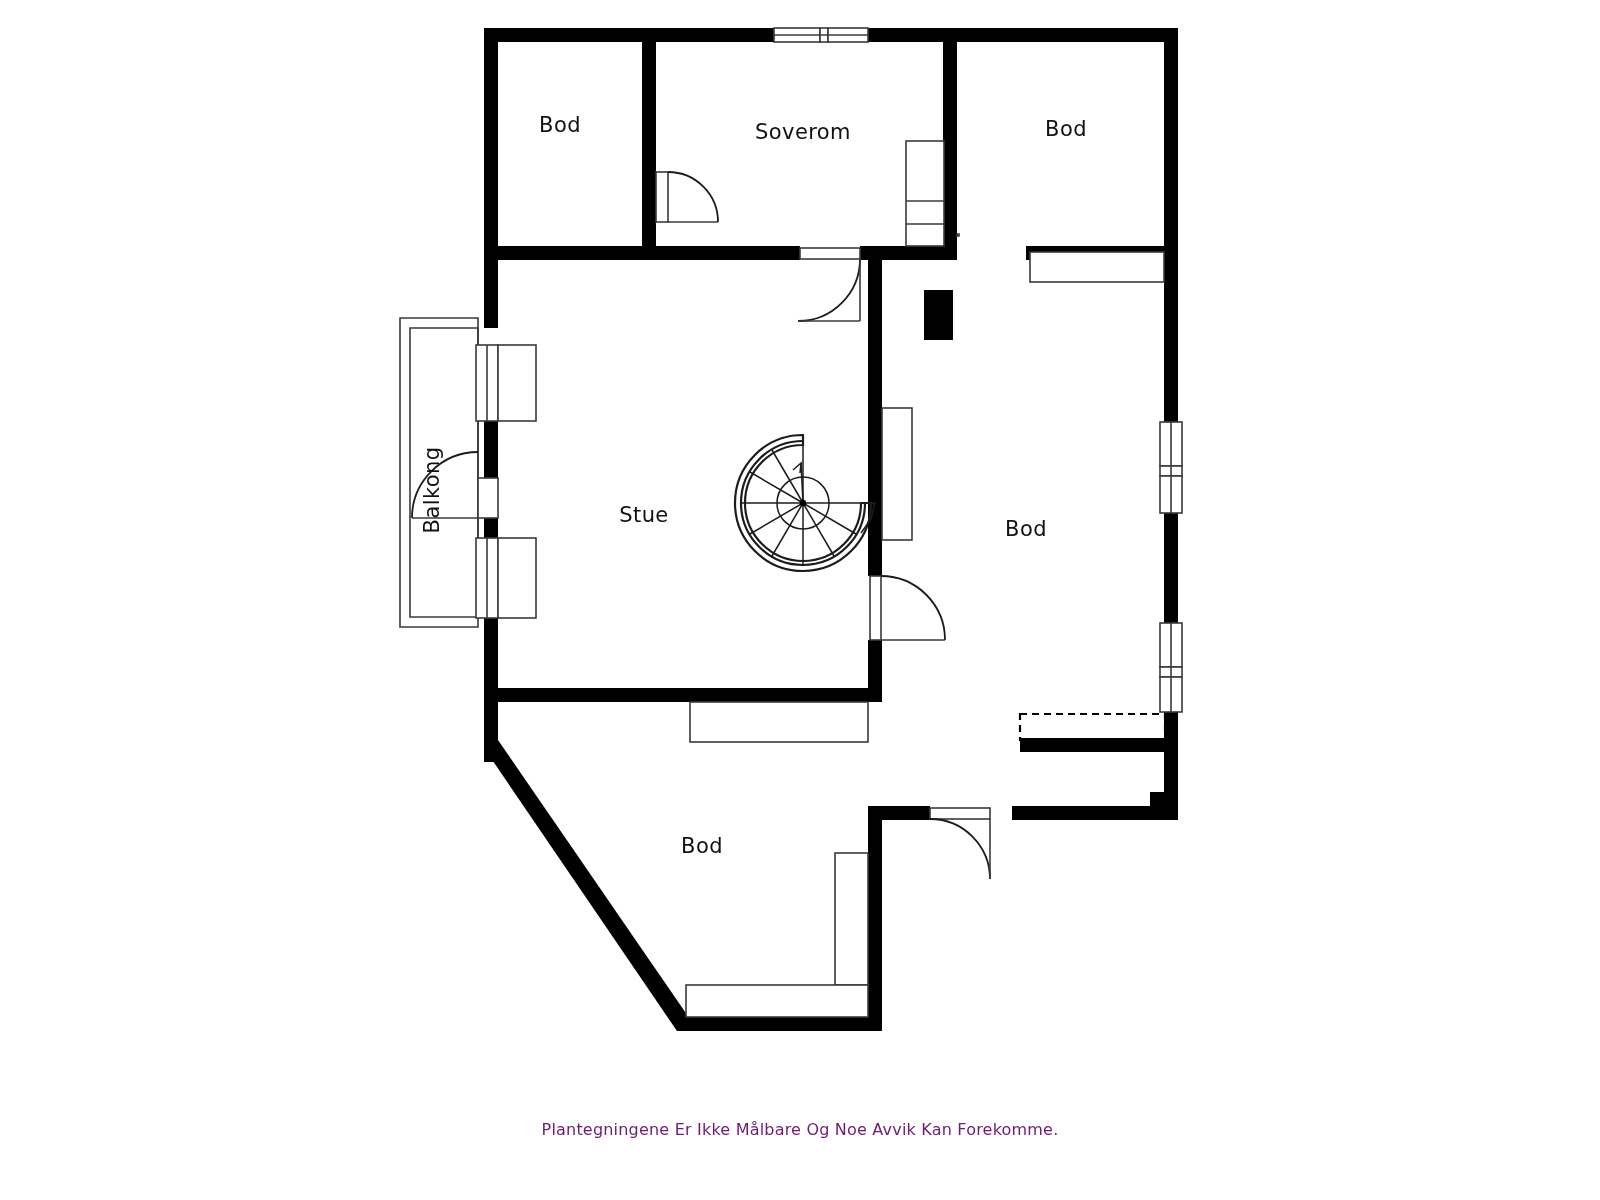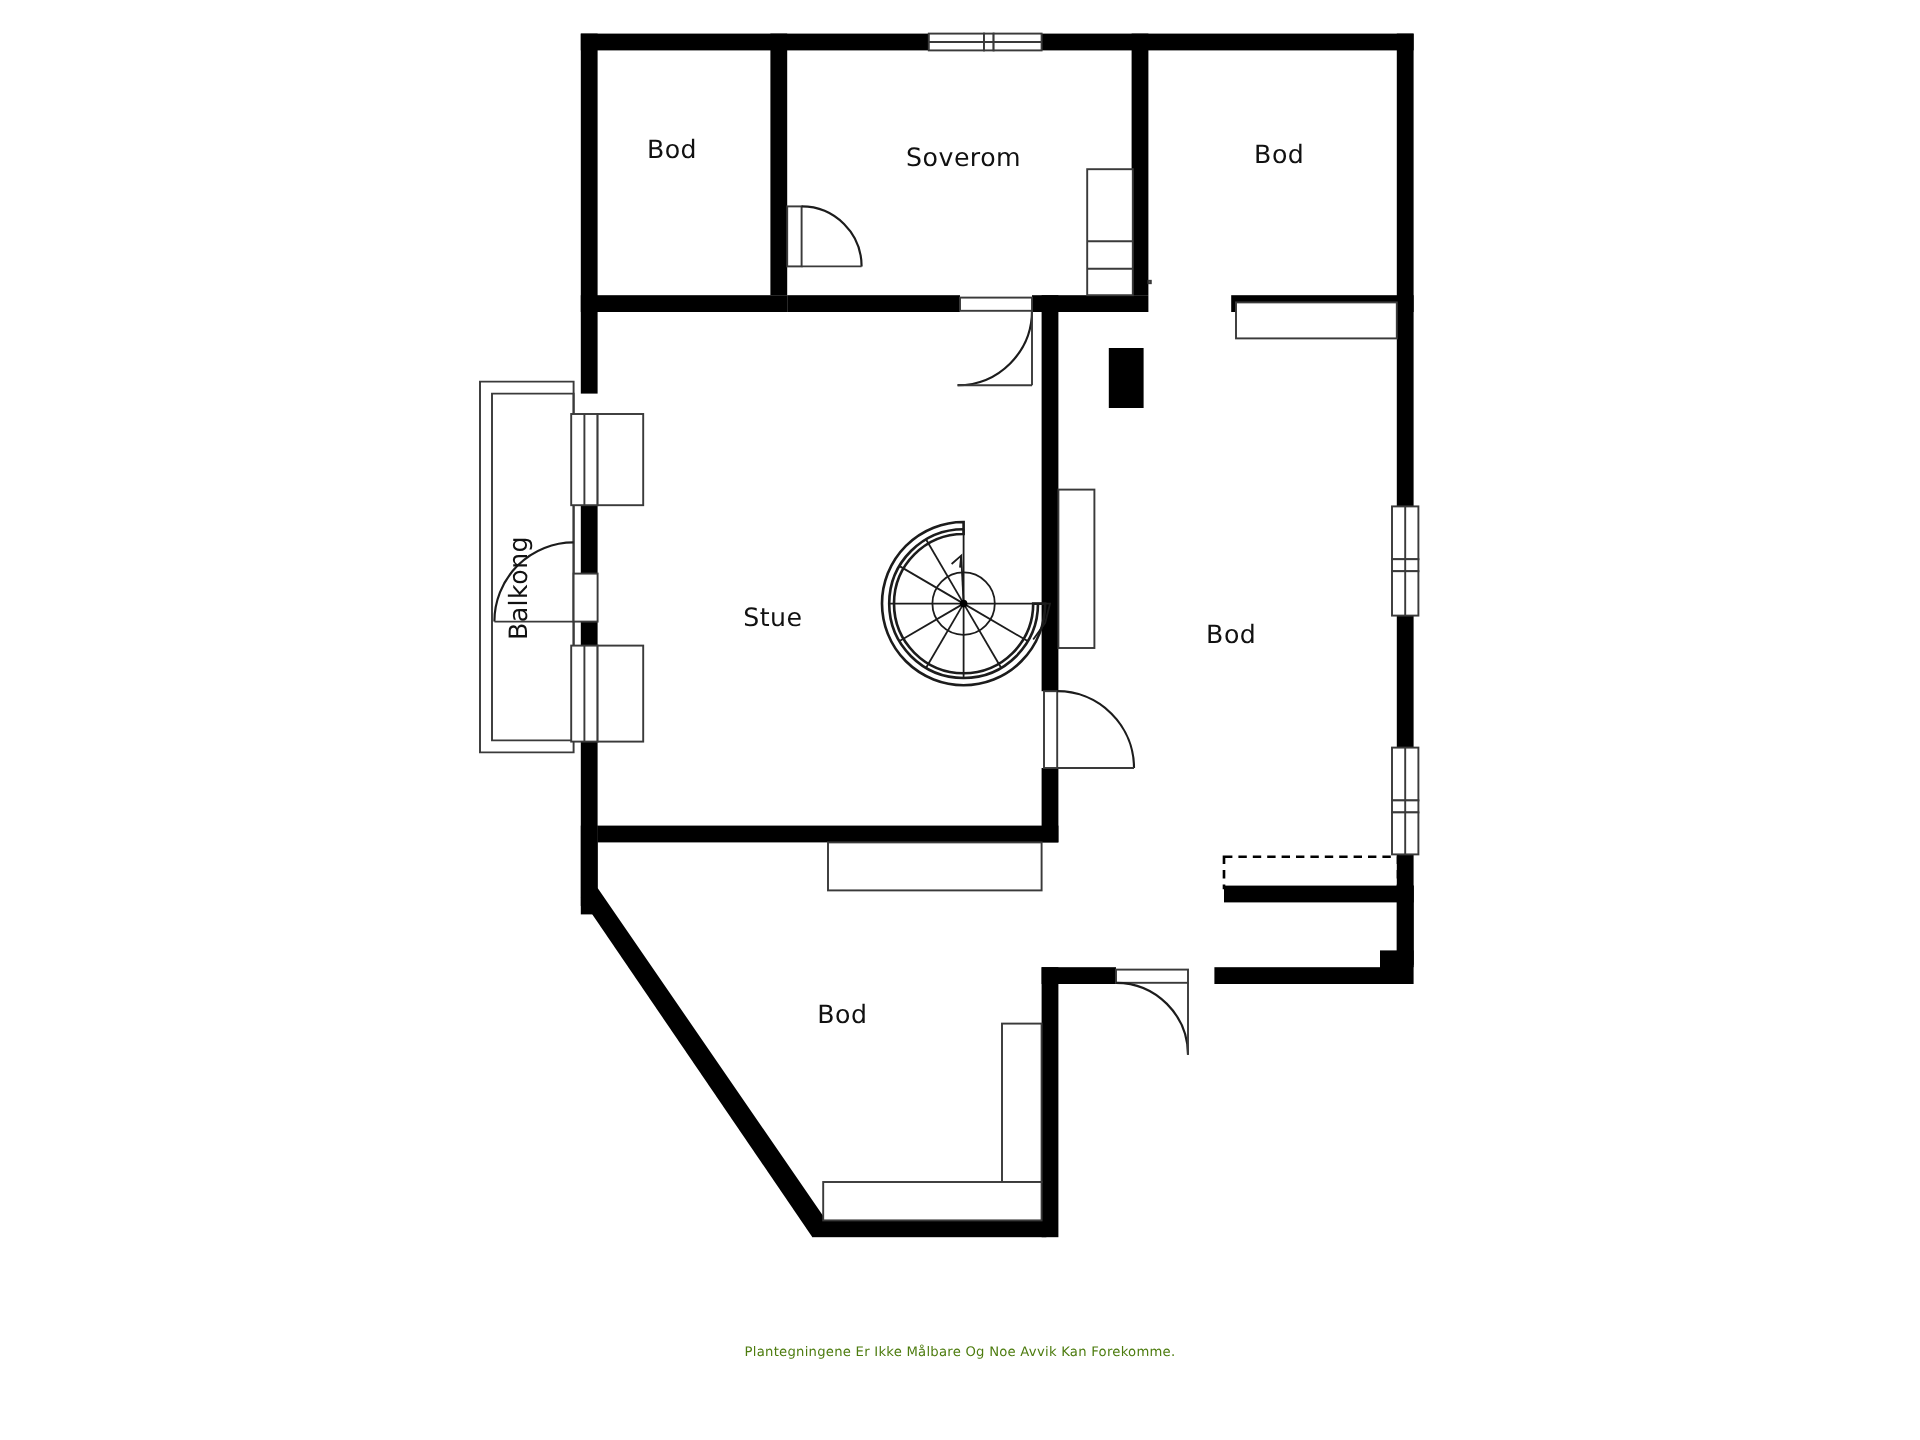--- a/index.html
+++ b/index.html
@@ -48,22 +48,22 @@
     text-anchor: middle;
     letter-spacing: 0.4px;
   }
   .footer-note {
     position: absolute;
     left: 0;
     top: 1120px;
     width: 1600px;
     text-align: center;
     font-family: "DejaVu Sans", "Liberation Sans", sans-serif;
-    font-size: 11px;
-    color: #4d7c0f;
+    font-size: 16px;
+    color: #701a75;
     letter-spacing: 0.2px;
   }
 </style>
 </head>
 <body>
 
 <div id="plan-wrap">
 
   <svg id="floorplan" viewBox="0 0 1600 1200">
 

